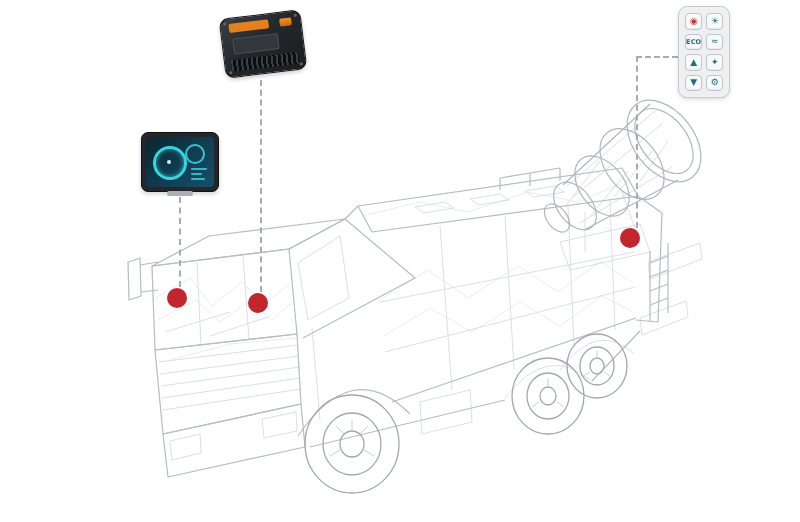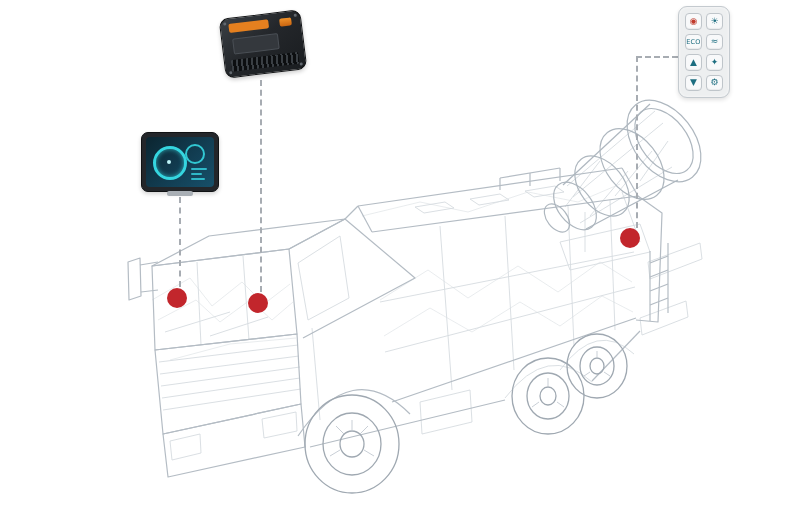--- a/index.html
+++ b/index.html
@@ -51,21 +51,21 @@
   .screw.s3{left:3px;bottom:3px;} .screw.s4{right:3px;bottom:3px;}
 
   
   .keypad-device{position:absolute;left:678px;top:6px;width:52px;height:92px;box-sizing:border-box;
     background:#edeff0;border:1px solid #c4cacf;border-radius:9px;padding:6px;
     box-shadow:0 2px 4px rgba(0,0,0,.12), inset 0 0 3px rgba(255,255,255,.8);
     display:grid;grid-template-columns:1fr 1fr;grid-template-rows:repeat(4,1fr);gap:4px;}
   .key{display:flex;align-items:center;justify-content:center;
     background:#f8f9fa;border:1px solid #bfc5ca;border-radius:4px;
     font-size:9px;line-height:1;color:#1d6e80;box-shadow:inset 0 -1px 1px rgba(0,0,0,.06);}
-  .key.eco{font-size:6.5px;font-weight:normal;letter-spacing:.2px;}
+  .key.eco{font-size:6.5px;font-weight:bold;letter-spacing:.2px;}
 </style>
 </head>
 <body>
 
 <div class="stage">
 
   <svg class="truck-svg" viewBox="0 0 800 522" xmlns="http://www.w3.org/2000/svg">
 
     <g stroke="#e3e7ea" stroke-width="0.8" fill="none">
       <path d="M152,300 L190,278 L212,306 L242,282 L264,304 L290,284"></path>

